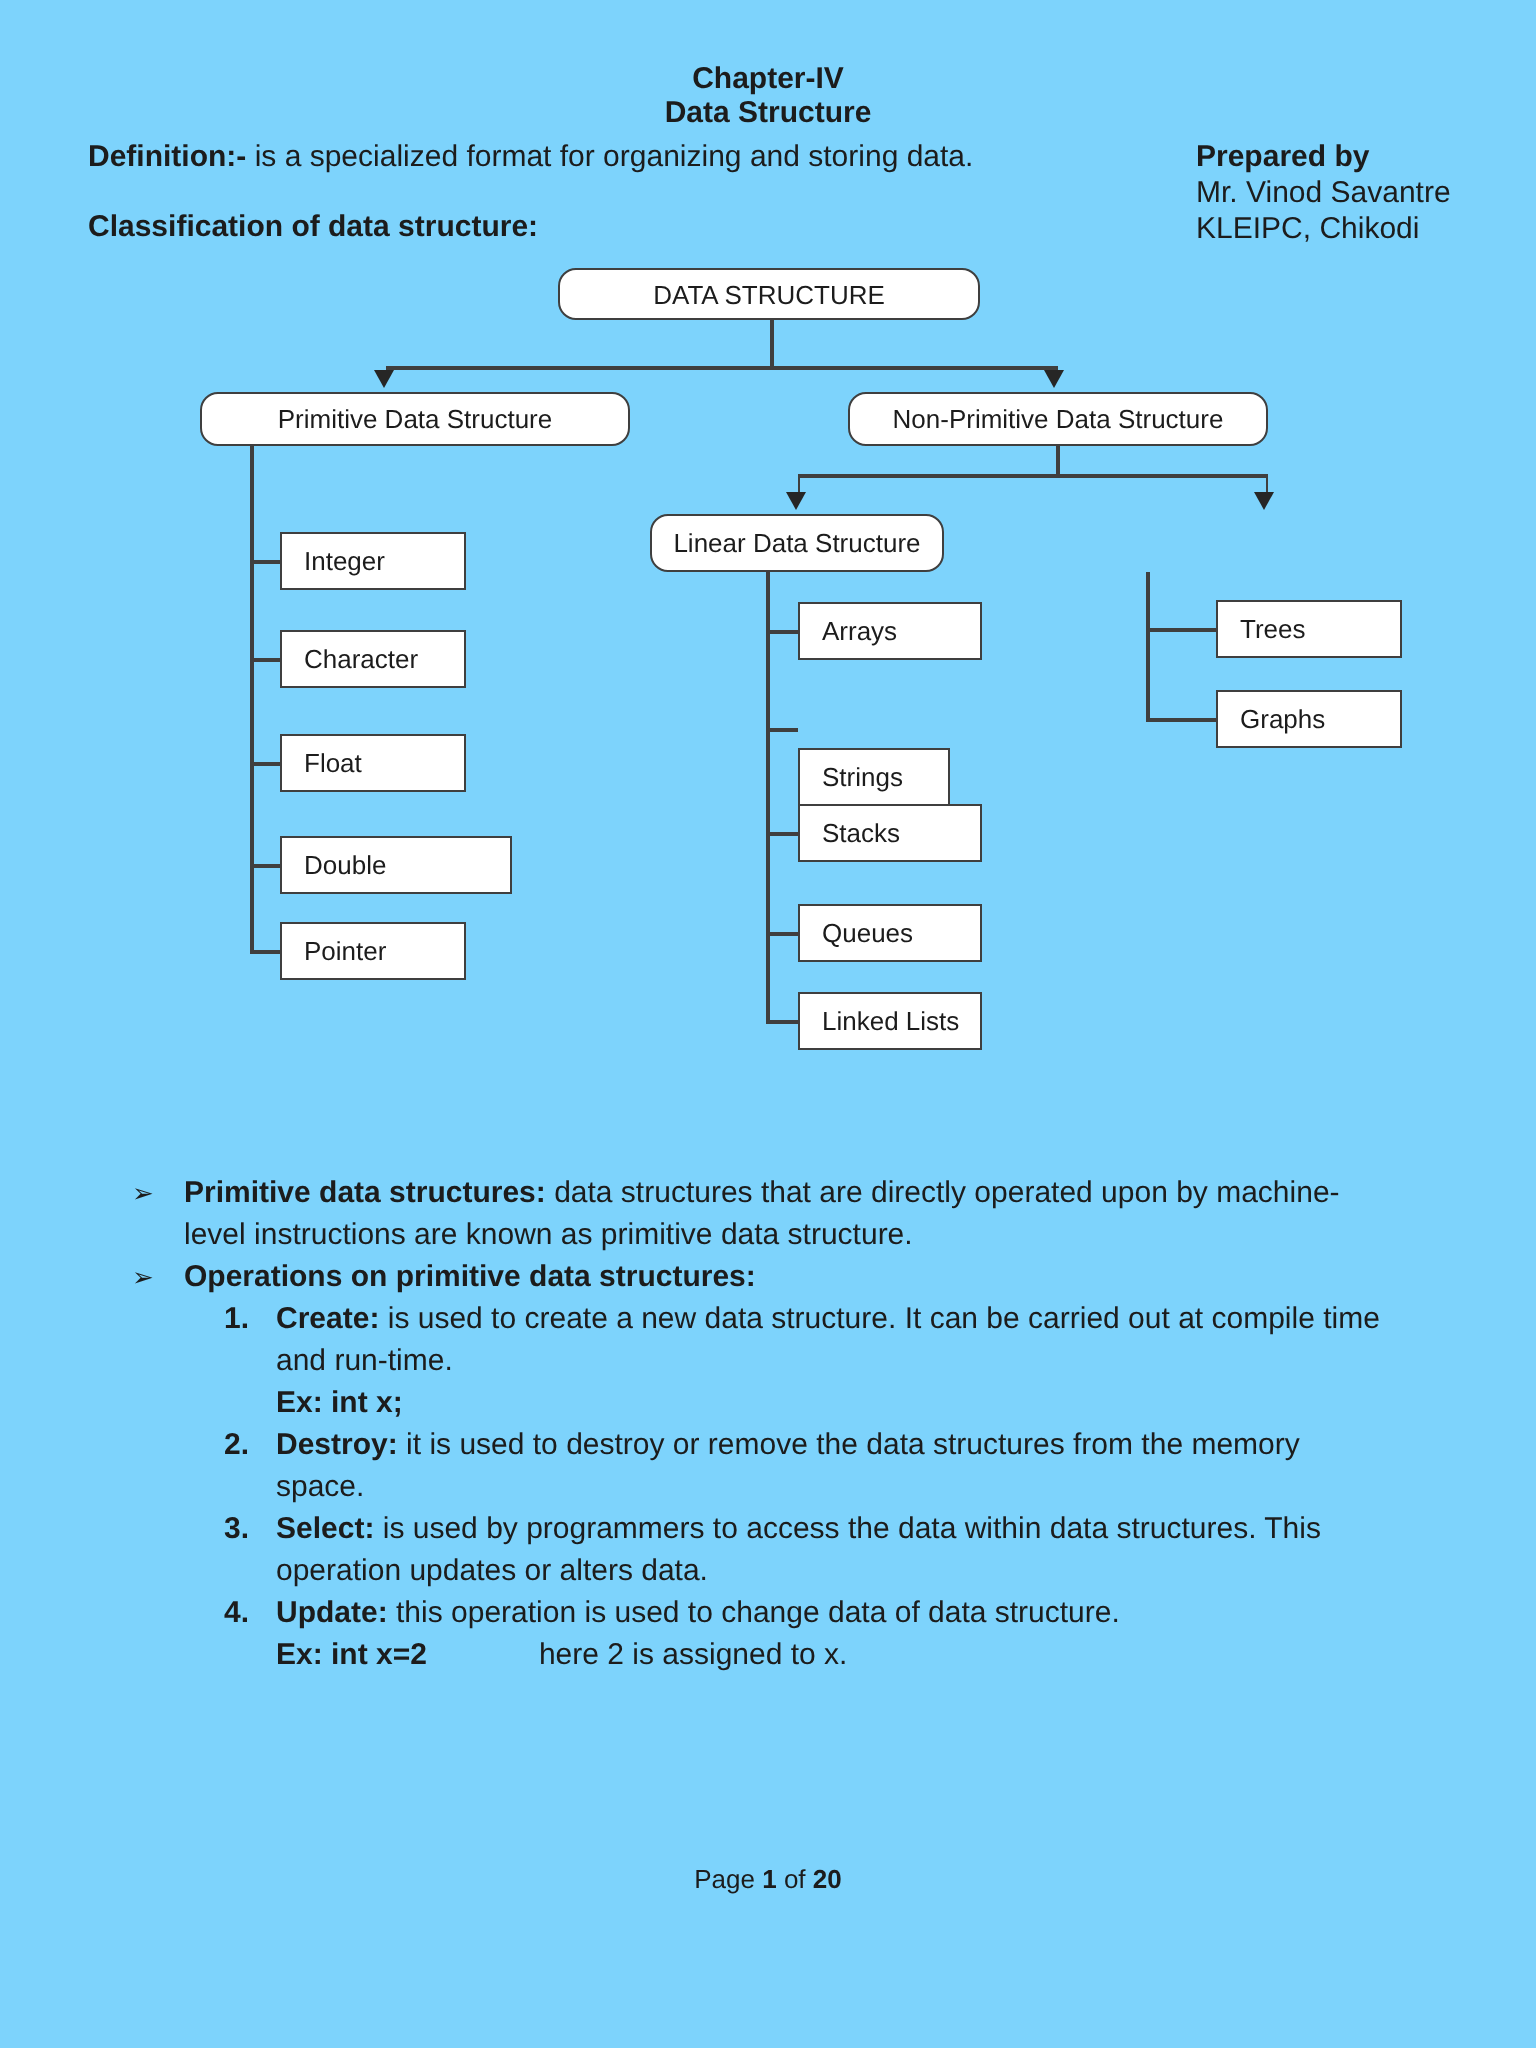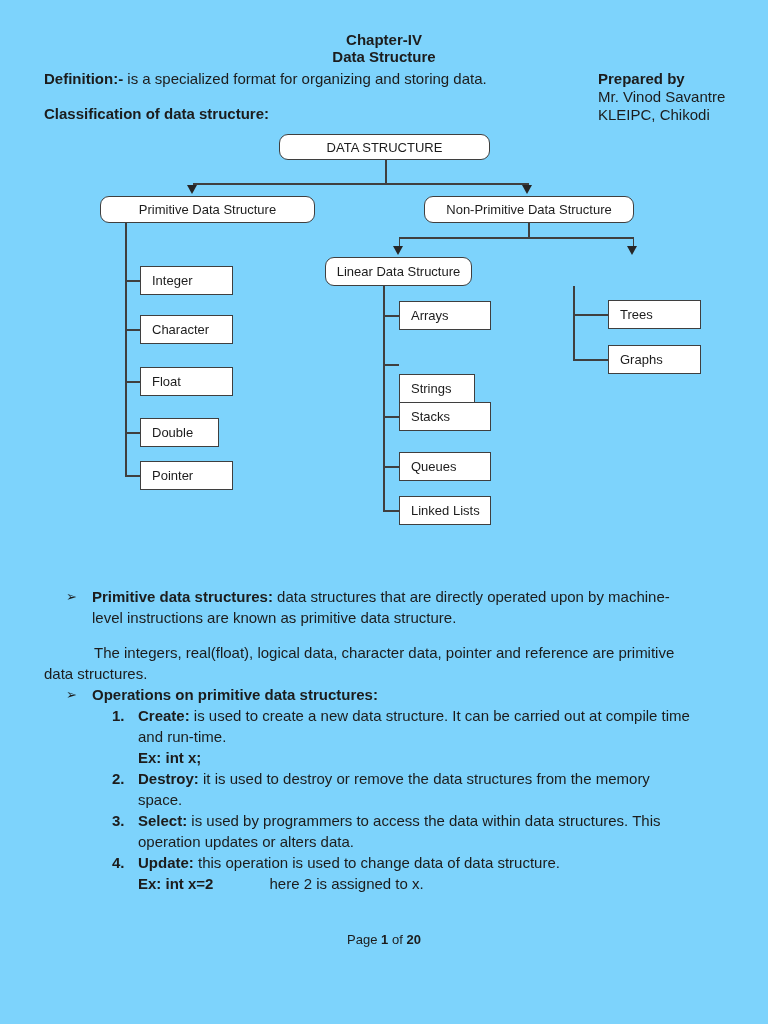--- a/index.html
+++ b/index.html
@@ -98,40 +98,39 @@
     <div class="ln" style="left:573px;top:359px;width:35px;height:1.5px;"></div>
 
     <div class="node rounded" style="left:279px;top:134px;width:211px;height:26px;">DATA STRUCTURE</div>
     <div class="node rounded" style="left:100px;top:196px;width:215px;height:27px;">Primitive Data Structure</div>
     <div class="node rounded" style="left:424px;top:196px;width:210px;height:27px;">Non-Primitive Data Structure</div>
     <div class="node rounded" style="left:325px;top:257px;width:147px;height:29px;">Linear Data Structure</div>
 
     <div class="node leaf" style="left:140px;top:266px;width:93px;height:29px;">Integer</div>
     <div class="node leaf" style="left:140px;top:315px;width:93px;height:29px;">Character</div>
     <div class="node leaf" style="left:140px;top:367px;width:93px;height:29px;">Float</div>
-    <div class="node leaf" style="left:140px;top:418px;width:79px;height:29px;">Double</div>
+    <div class="node leaf" style="left:140px;top:418px;width:116px;height:29px;">Double</div>
     <div class="node leaf" style="left:140px;top:461px;width:93px;height:29px;">Pointer</div>
 
     <div class="node leaf" style="left:399px;top:301px;width:92px;height:29px;">Arrays</div>
     <div class="node leaf" style="left:399px;top:350px;width:76px;height:29px;margin-top:24px;">Strings</div>
     <div class="node leaf" style="left:399px;top:402px;width:92px;height:29px;">Stacks</div>
     <div class="node leaf" style="left:399px;top:452px;width:92px;height:29px;">Queues</div>
     <div class="node leaf" style="left:399px;top:496px;width:92px;height:29px;">Linked Lists</div>
 
     <div class="node leaf" style="left:608px;top:300px;width:93px;height:29px;">Trees</div>
     <div class="node leaf" style="left:608px;top:345px;width:93px;height:29px;">Graphs</div>
   </div>
 
   <div class="content">
 
     <div class="bullet-item b1">
       <span class="glyph">➢</span><b>Primitive data structures:</b><span> data structures that are directly operated upon by machine-level instructions are known as primitive data structure.</span>
     </div>
 
-    <div class="para">The integers, real(float), logical data, character data, pointer and reference are primitive data structures.</div>
 
     <div class="bullet-item">
       <span class="glyph">➢</span><b>Operations on primitive data structures:</b>
     </div>
 
     <div class="ops-list">
 
       <div class="op">
         <span class="num">1.</span><b>Create:</b><span> is used to create a new data structure. It can be carried out at compile time and run-time.</span>
         <div><span class="ex">Ex: int x;</span></div>

